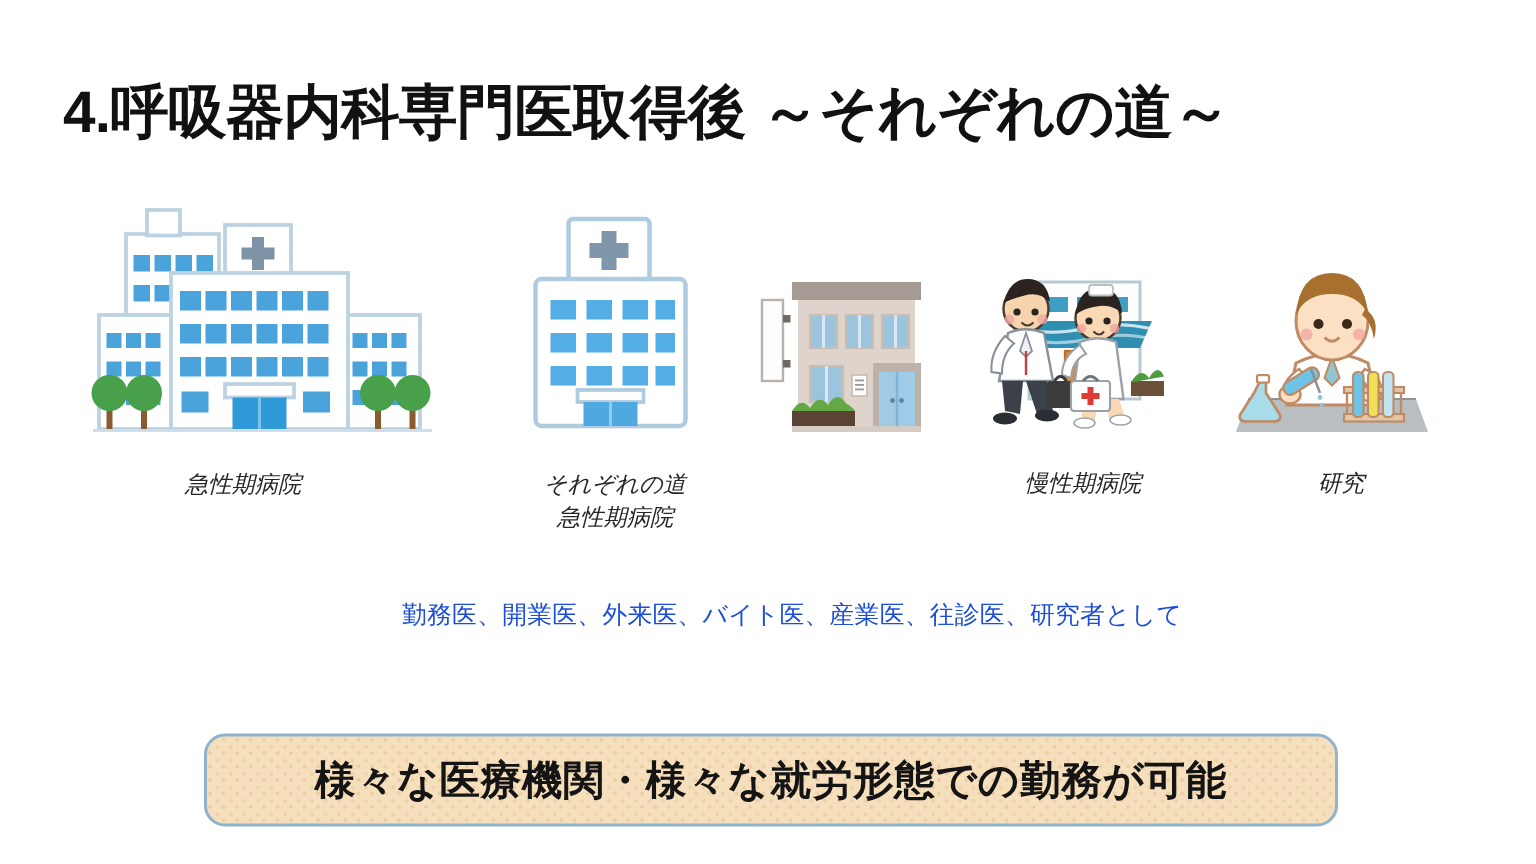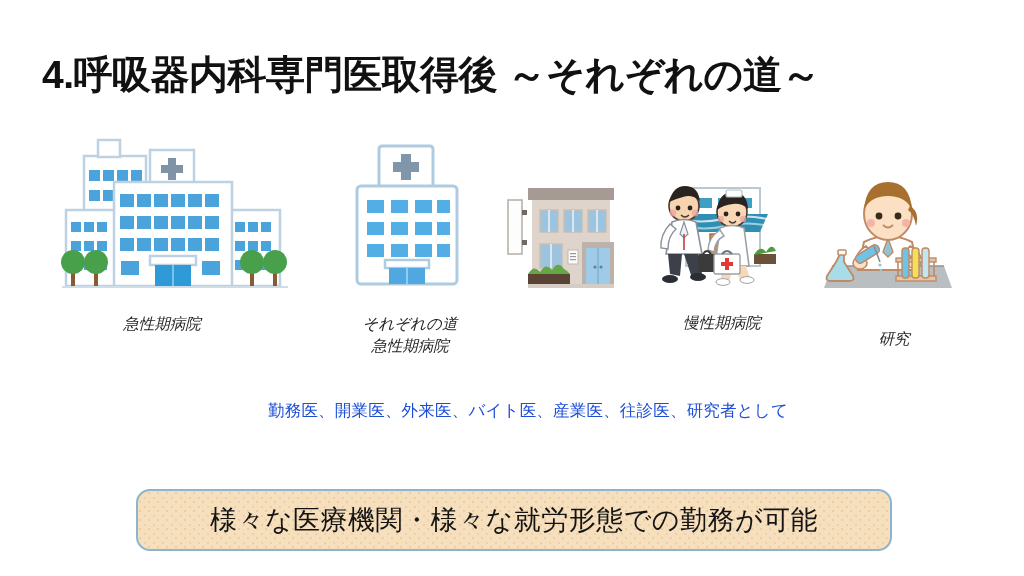--- a/index.html
+++ b/index.html
@@ -91,21 +91,21 @@
     background-image:
       radial-gradient(circle at 2px 2px, rgba(226,190,142,0.55) 1px, transparent 1.4px),
       radial-gradient(circle at 7px 7px, rgba(226,190,142,0.45) 1px, transparent 1.4px);
     background-size: 9px 9px, 9px 9px;
     display: flex;
     align-items: center;
     justify-content: center;
   }
   .banner-text {
     font-size: 27px;
-    font-weight: 400;
+    font-weight: 700;
     color: #141414;
     letter-spacing: 0.5px;
     white-space: nowrap;
   }
 
   
   svg { display: block; overflow: visible; }
 </style>
 </head>
 <body>
@@ -413,21 +413,21 @@
   <div class="caption" style="left:305px; top:313px; width:210px;">
     <span>それぞれの道</span><br>
     <span>急性期病院</span>
   </div>
 
 
   <div class="caption" style="left:648px; top:312px; width:148px;">
     <span>慢性期病院</span>
   </div>
 
-  <div class="caption" style="left:824px; top:328px; width:140px;">
+  <div class="caption" style="left:824px; top:312px; width:140px;">
     <span>研究</span>
   </div>
 
   <div class="body-text">
     <span class="line">勤務医、開業医、外来医、バイト医、産業医、往診医、研究者として</span>
   </div>
 
   <div class="banner">
     <span class="banner-text">様々な医療機関・様々な就労形態での勤務が可能</span>
   </div>

